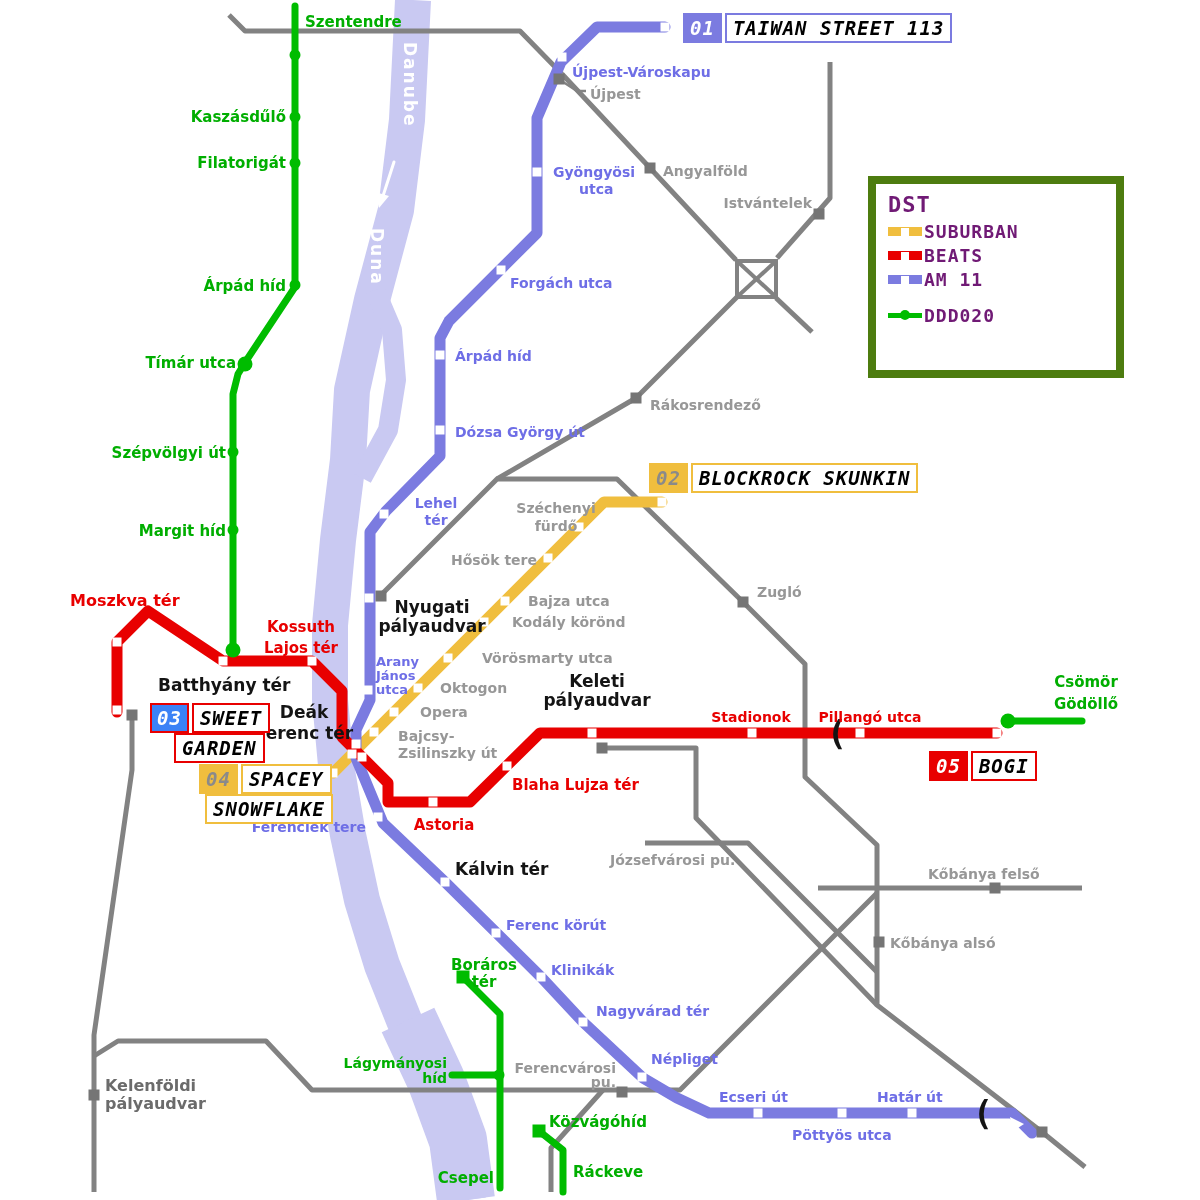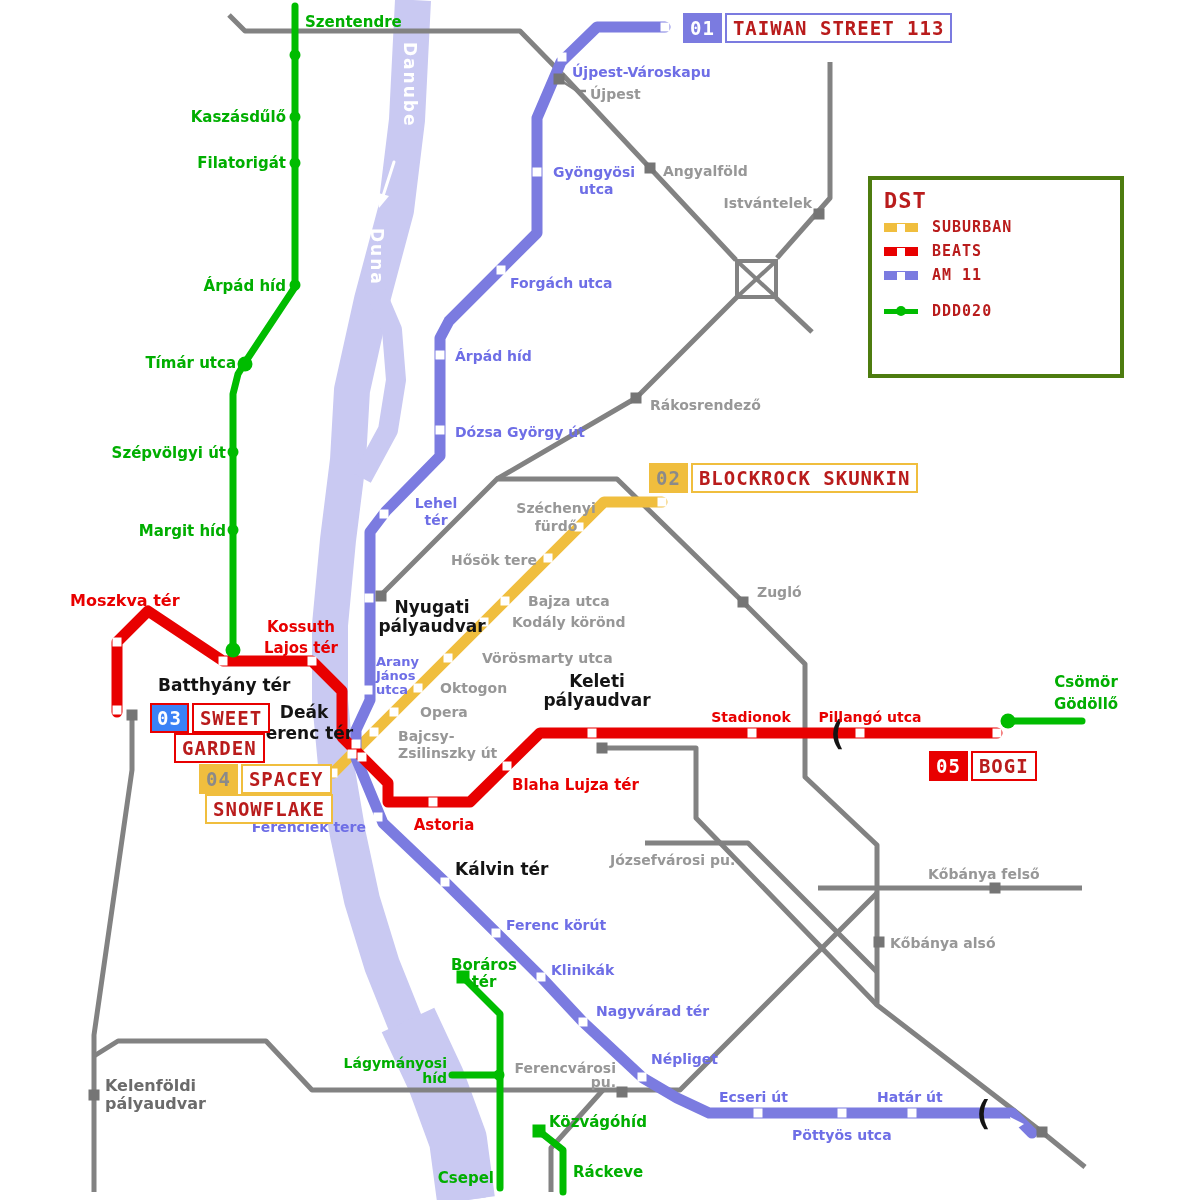--- a/index.html
+++ b/index.html
@@ -1,30 +1,30 @@
 <!DOCTYPE html>
 <html><head>
 <meta charset="utf-8">
 <style>
   html,body{margin:0;padding:0;background:#ffffff;}
   #stage{position:relative;width:1200px;height:1200px;overflow:hidden;background:#fff;
          font-family:"DejaVu Sans",sans-serif;}
   #map{position:absolute;left:0;top:0;}
-  .overlay{position:absolute;left:0;top:0;width:1008px;height:1200px;pointer-events:none;}
+  .overlay{position:absolute;left:0;top:0;width:1008px;height:1200px;pointer-events:none;font-style:italic;}
   .badge{position:absolute;display:flex;flex-direction:column;align-items:flex-start;
          font-family:"DejaVu Sans Mono",monospace;font-weight:bold;font-size:19px;letter-spacing:1px;}
   .badge-row{display:flex;align-items:stretch;}
   .badge-num{padding:0 5px;line-height:26px;border:2px solid;}
-  .badge-text{background:#fff;color:#b91c1c;padding:0 6px;line-height:26px;border:2px solid;margin-left:3px;white-space:nowrap;}
+  .badge-text{background:#fff;color:#000000;padding:0 6px;line-height:26px;border:2px solid;margin-left:3px;white-space:nowrap;}
   .legend{position:absolute;left:868px;top:176px;width:256px;height:202px;background:#fff;
-          border:4px solid #4d7c0f;box-sizing:border-box;padding:10px 0 0 12px;
-          font-family:"DejaVu Sans Mono",monospace;font-weight:bold;color:#b91c1c;}
+          border:8px solid #4d7c0f;box-sizing:border-box;padding:10px 0 0 12px;
+          font-family:"DejaVu Sans Mono",monospace;font-weight:bold;color:#701a75;}
   .legend-title{font-size:22px;line-height:22px;margin-bottom:6px;letter-spacing:1px;}
   .legend-item{display:flex;align-items:flex-start;margin-bottom:5px;}
-  .legend-item .lbl{font-size:15px;line-height:19px;margin-left:14px;letter-spacing:1px;white-space:pre-line;}
+  .legend-item .lbl{font-size:18px;line-height:19px;margin-left:2px;letter-spacing:1px;white-space:pre-line;}
   .mk{position:relative;width:34px;height:19px;flex:0 0 34px;}
   .mk .bar{position:absolute;left:0;top:5px;width:34px;height:9px;}
   .mk .bar.thin{top:7px;height:5px;}
   .mk .sq{position:absolute;left:13px;top:6px;width:8px;height:8px;background:#fff;}
   .mk .nub{position:absolute;left:12px;top:4px;width:10px;height:10px;}
   .mk .nub.round{border-radius:50%;}
   .legend-gap{height:12px;}
 </style>
 </head>
 <body>

